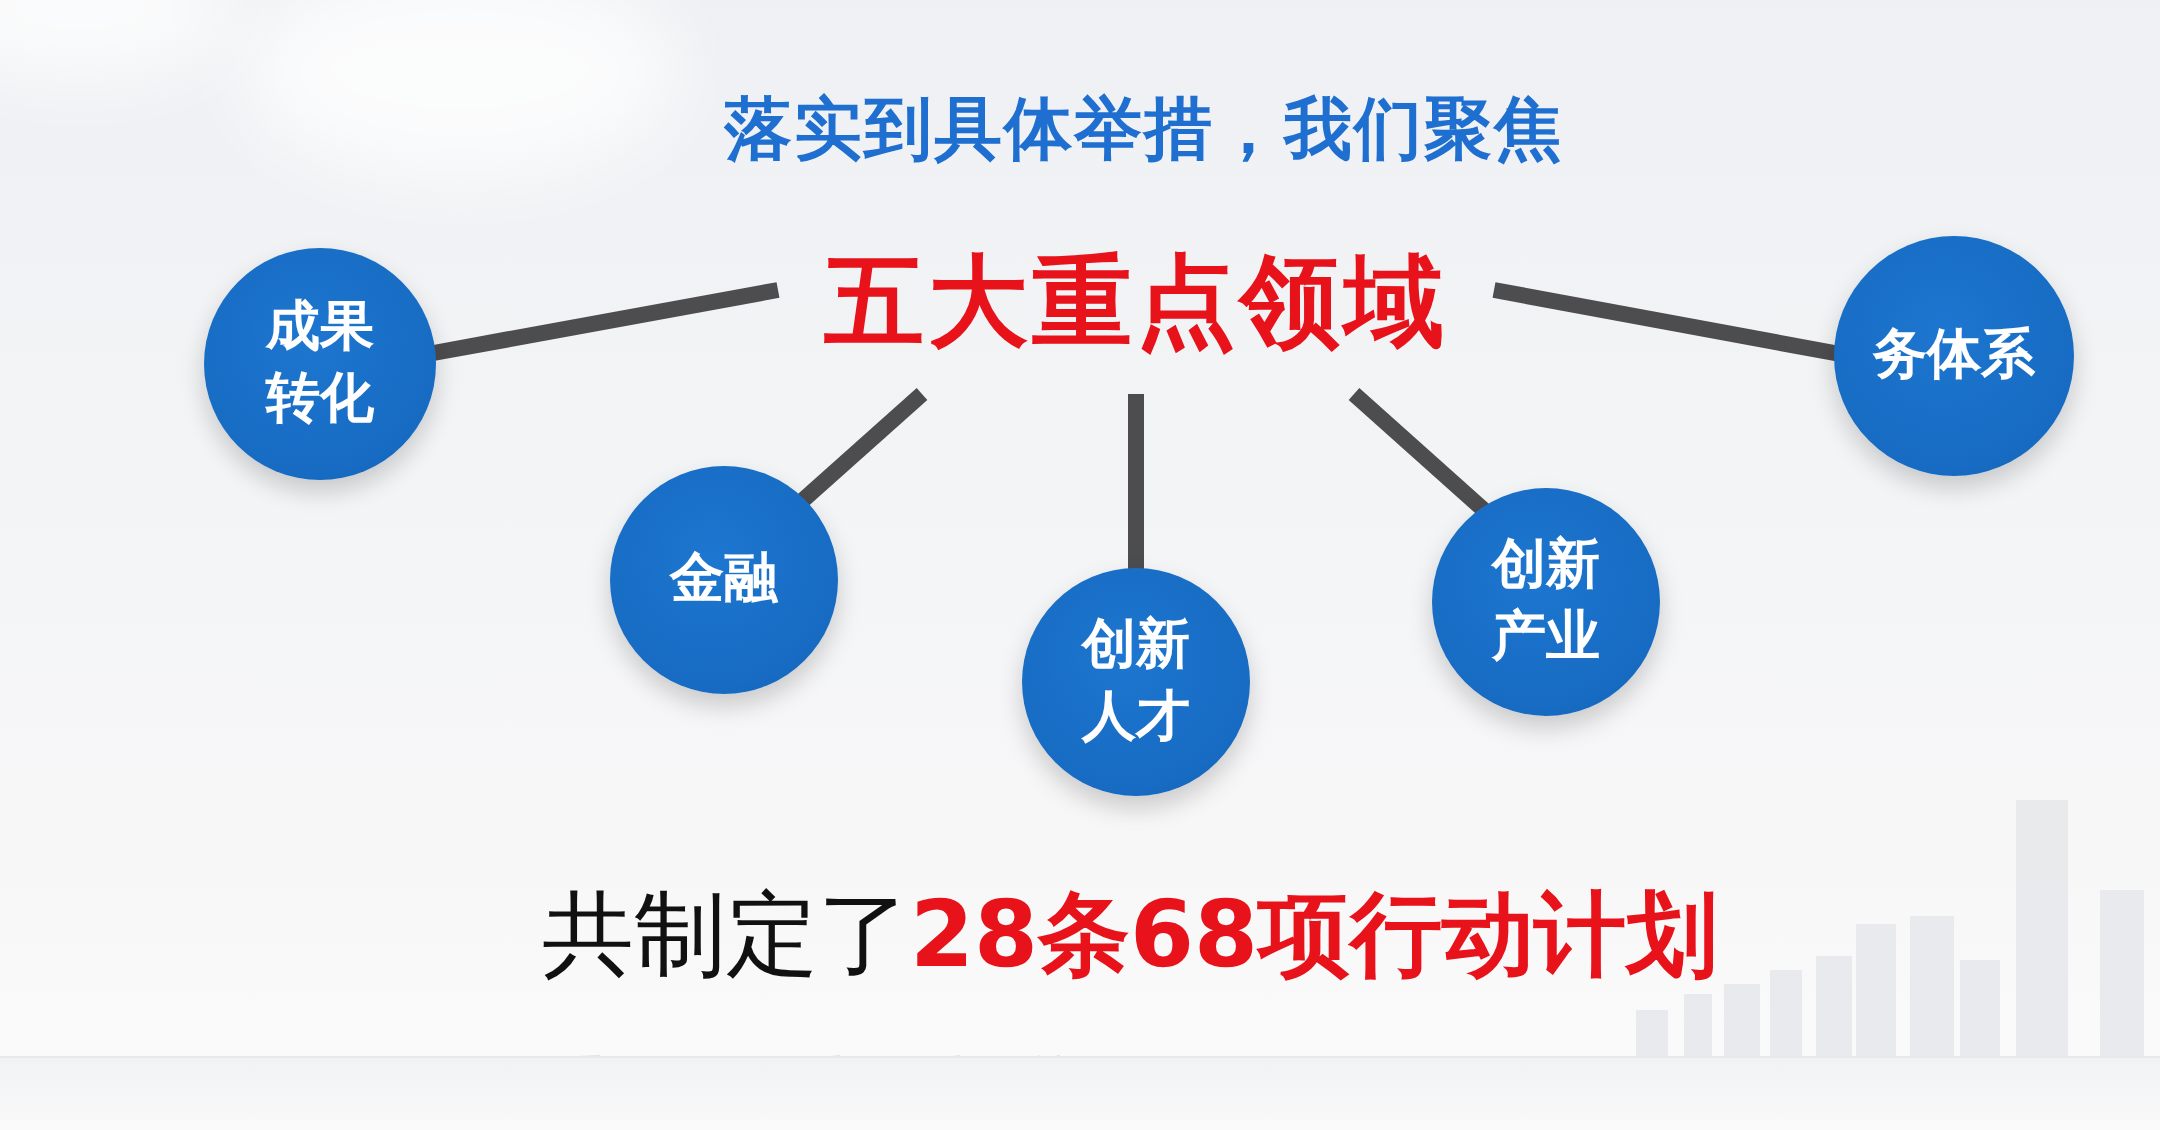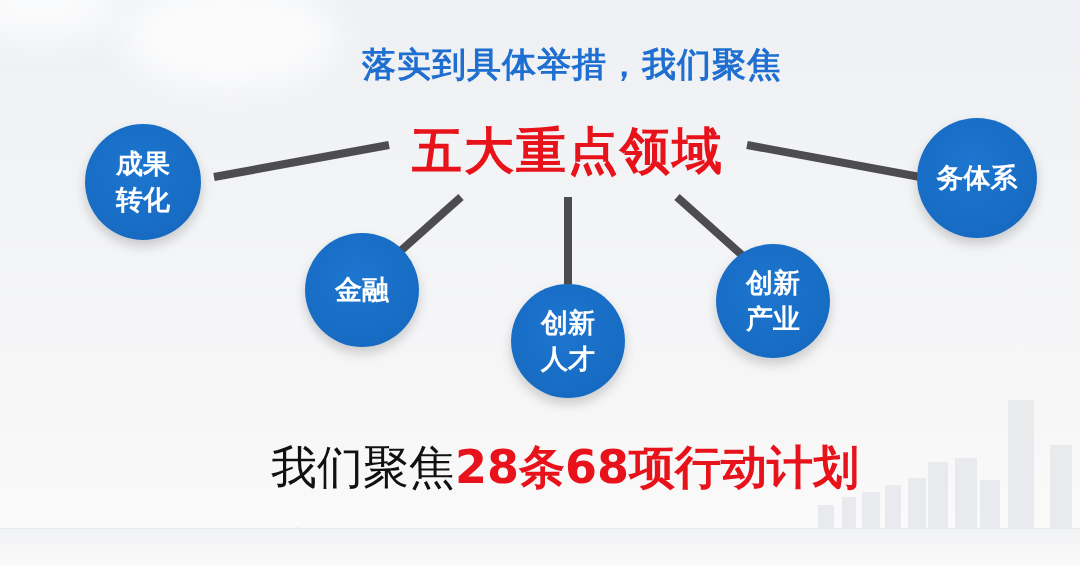--- a/index.html
+++ b/index.html
@@ -75,21 +75,21 @@
     <line x1="747" y1="145" x2="920" y2="177"></line>
     <line x1="461" y1="197" x2="396" y2="255"></line>
     <line x1="568" y1="197" x2="568" y2="287"></line>
     <line x1="677" y1="197" x2="743" y2="256"></line>
   </g>
 </svg>
 
 <div class="title">落实到具体举措，我们聚焦</div>
 <div class="subtitle">五大重点领域</div>
 
-<div class="node" style="left:85px; top:124px; width:116px; height:116px;">
+<div class="node" style="left:102px; top:124px; width:116px; height:116px;">
   <div>
     <span>成果</span>
     <span>转化</span>
   </div>
 </div>
 
 <div class="node" style="left:305px; top:233px; width:114px; height:114px;">
   <div>
     <span>金融</span>
   </div>
@@ -109,14 +109,14 @@
   </div>
 </div>
 
 <div class="node" style="left:917px; top:118px; width:120px; height:120px;">
   <div>
     <span>务体系</span>
   </div>
 </div>
 
 <div class="footer">
-  <span class="black">我们聚焦</span><span class="red">28条68项行动计划</span>
+  <span class="black">共制定了</span><span class="red">28条68项行动计划</span>
 </div>
 
 </body></html>

